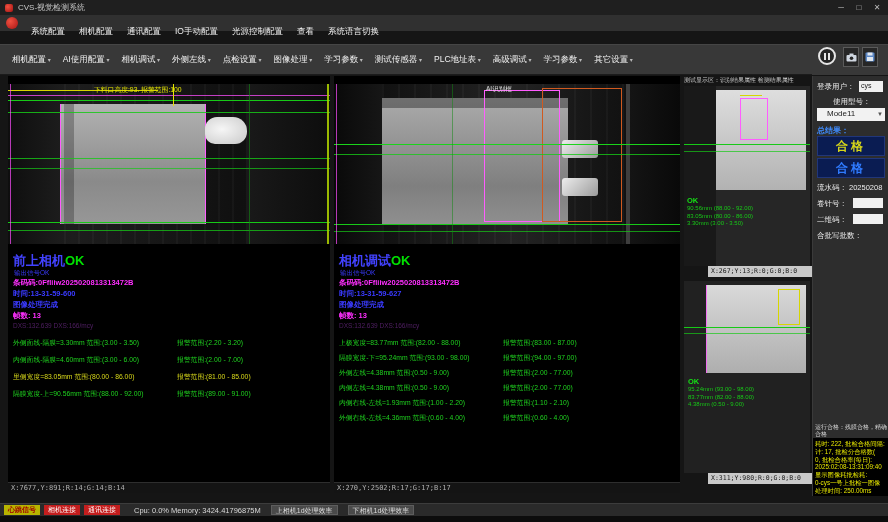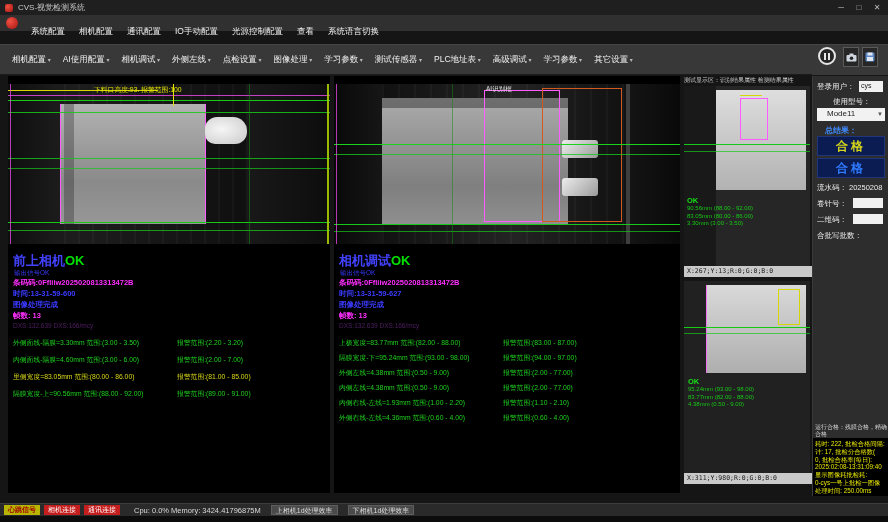--- a/index.html
+++ b/index.html
@@ -53,21 +53,21 @@
   .meas { position:absolute; left:5px; top:262px; right:2px; }
   .meas-row { position:relative; height:17px; }
   .meas.compact .meas-row { height:15px; }
   .m-text { position:absolute; left:0; top:0; width:160px; font-size:6.8px; color:#1fd41f; white-space:nowrap; overflow:hidden; }
   .m-alarm { position:absolute; left:164px; top:0; font-size:6.8px; color:#1fd41f; white-space:nowrap; }
 
   .coords-strip { position:absolute; left:0; bottom:0; width:100%; height:11px; background:#141414; border-top:1px solid #2e2e2e; color:#b0b0b0; font-size:7px; font-family:"DejaVu Sans Mono",monospace; line-height:10px; padding-left:3px; white-space:nowrap; }
 
   
   .preview { position:absolute; left:684px; width:126px; overflow:hidden; }
-  .pv-strip { position:absolute; left:684px; width:132px; height:11px; background:#c9c9c9; color:#1a1a1a; font-size:6.5px; font-family:"DejaVu Sans Mono",monospace; line-height:11px; padding-left:3px; white-space:nowrap; }
+  .pv-strip { position:absolute; left:708px; width:132px; height:11px; background:#c9c9c9; color:#1a1a1a; font-size:6.5px; font-family:"DejaVu Sans Mono",monospace; line-height:11px; padding-left:3px; white-space:nowrap; }
   .pv-ok { font-size:7.5px; font-weight:bold; color:#15e015; line-height:9px; }
   .pv-line { font-size:6px; color:#17c917; line-height:7.5px; white-space:nowrap; }
   .pv-textblock { position:absolute; }
 
   
   .sidebar { position:absolute; left:812px; top:76px; width:76px; height:420px; background:#2d2d2d; border-left:1px solid #3a3a3a; }
   .sb-label { position:absolute; font-size:7.5px; color:#ececec; white-space:nowrap; }
   .sb-value-box { position:absolute; background:#f0f0f0; color:#222; font-size:7px; line-height:10px; padding:0 2px; }
   .sb-select { position:absolute; left:4px; width:68px; height:13px; background:#f2f2f2; color:#222; font-size:8px; line-height:12px; padding-left:10px; }
   .sb-select .arrow { position:absolute; right:2px; top:0; font-size:6px; color:#555; line-height:12px; }
@@ -199,20 +199,21 @@
         <div class="meas-row">
           <span class="m-text" style="color: rgb(216, 216, 26);">里侧宽度=83.05mm 范围:(80.00 - 86.00)</span>
           <span class="m-alarm" style="color: rgb(216, 216, 26);">报警范围:(81.00 - 85.00)</span>
         </div>
 
         <div class="meas-row">
           <span class="m-text" style="color: rgb(31, 212, 31);">隔膜宽度-上=90.56mm 范围:(88.00 - 92.00)</span>
           <span class="m-alarm" style="color: rgb(31, 212, 31);">报警范围:(89.00 - 91.00)</span>
         </div>
       </div>
+    <div class="coords-strip">X:7677,Y:891;R:14;G:14;B:14</div>
   </div>
 
   <div class="view" style="left:334px;top:76px;width:346px;height:417px">
     <div class="vimg" style="width:346px;height:160px;background:linear-gradient(90deg,#0b0b0b,#191919 30%,#232323 52%,#141414 78%,#0b0b0b)">
       <div class="sh" style="left:0;top:0;width:346px;height:160px;background:repeating-linear-gradient(90deg,rgba(255,255,255,0.03) 0 2px,transparent 2px 16px)"></div>
       <div class="sh" style="left:0;top:0;width:48px;height:160px;background:linear-gradient(90deg,#090909,#161616)"></div>
       <div class="sh" style="left:48px;top:14px;width:186px;height:126px;background:linear-gradient(180deg,#ababab,#7f7f7f 70%,#8f8f8f)"></div>
       <div class="sh" style="left:48px;top:14px;width:186px;height:10px;background:rgba(0,0,0,0.35)"></div>
       <div class="sh" style="left:292px;top:0;width:4px;height:160px;background:#3e3e3e"></div>
       <div class="sh" style="left:296px;top:0;width:50px;height:160px;background:linear-gradient(90deg,#141414,#090909)"></div>
@@ -262,20 +263,21 @@
         <div class="meas-row">
           <span class="m-text" style="color: rgb(31, 212, 31);">内侧右线-左线=1.93mm 范围:(1.00 - 2.20)</span>
           <span class="m-alarm" style="color: rgb(31, 212, 31);">报警范围:(1.10 - 2.10)</span>
         </div>
 
         <div class="meas-row">
           <span class="m-text" style="color: rgb(31, 212, 31);">外侧右线-左线=4.36mm 范围:(0.60 - 4.00)</span>
           <span class="m-alarm" style="color: rgb(31, 212, 31);">报警范围:(0.60 - 4.00)</span>
         </div>
       </div>
+    <div class="coords-strip">X:270,Y:2502;R:17;G:17;B:17</div>
   </div>
 
   <div class="preview" style="top:86px;height:180px;background:#262626">
     <div class="sh" style="left:0;top:0;width:32px;height:180px;background:#191919"></div>
     <div class="sh" style="left:32px;top:4px;width:90px;height:100px;background:linear-gradient(180deg,#dedede,#b2b2b2)"></div>
     <div class="sh" style="left:56px;top:12px;width:28px;height:42px;border:1px solid #ff5cff"></div>
     <div class="sh" style="left:56px;top:9px;width:22px;height:1px;background:#d6d600"></div>
     <div class="sh" style="left:0;top:58px;width:126px;height:1px;background:#17c917"></div>
     <div class="sh" style="left:0;top:65px;width:126px;height:1px;background:#17c917;opacity:.7"></div>
     <div class="pv-textblock" style="left:3px;top:110px">
@@ -309,21 +311,21 @@
   <div class="pv-strip" style="top:473px">X:311;Y:980;R:0;G:0;B:0</div>
 
   <div class="sidebar">
     <div class="sb-label" style="left:4px;top:6px">登录用户：</div>
     <div class="sb-value-box" style="left:46px;top:5px;width:24px;height:11px">cys</div>
     <div class="sb-label" style="left:20px;top:21px">使用型号：</div>
     <div class="sb-select" style="top:32px">
       <span>Mode11</span>
       <span class="arrow">▼</span>
     </div>
-    <div class="result-label" style="left:12px;top:49px">总结果：</div>
+    <div class="result-label" style="left:4px;top:49px">总结果：</div>
     <div class="result-box rb1" style="top:60px">合格</div>
     <div class="result-box rb2" style="top:82px">合格</div>
     <div class="sb-label" style="left:4px;top:107px">流水码：</div>
     <div class="sb-label" style="left:36px;top:107px">20250208</div>
     <div class="sb-label" style="left:4px;top:123px">卷针号：</div>
     <div class="sb-value-box" style="left:40px;top:122px;width:30px;height:10px"></div>
     <div class="sb-label" style="left:4px;top:139px">二维码：</div>
     <div class="sb-value-box" style="left:40px;top:138px;width:30px;height:10px"></div>
     <div class="sb-label" style="left:4px;top:155px">合批写批数：</div>
     <div class="stats-header">运行合格：残膜合格，精确合格</div>

